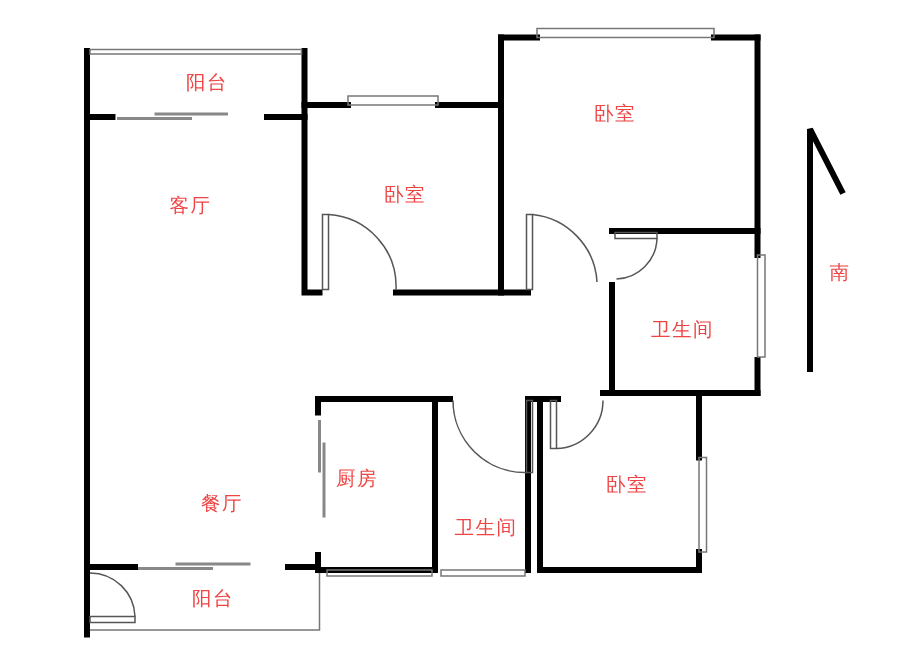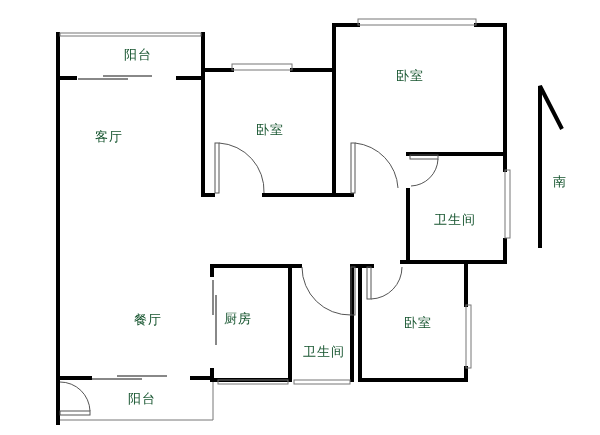--- a/index.html
+++ b/index.html
@@ -1,19 +1,19 @@
 <!DOCTYPE html>
 <html><head>
 <meta charset="utf-8">
 <style>
   html, body { margin: 0; padding: 0; background: #ffffff; }
   body { width: 600px; height: 435px; position: relative; overflow: hidden;
          font-family: "DejaVu Sans", sans-serif; }
   svg { position: absolute; left: 0; top: 0; }
-  .label { position: absolute; font-size: 13px; color: #14532d; white-space: nowrap;
+  .label { position: absolute; font-size: 13px; color: #ef4444; white-space: nowrap;
            transform: translate(-50%, -50%); letter-spacing: 1px; font-family: Liberation Mono, monospace; }
 </style>
 </head>
 <body>
 
 <svg width="600" height="435" viewBox="0 0 600 435">
   <g fill="none" stroke="#000" stroke-width="4" stroke-linecap="square">
 
     <path d="M58 34 V423"></path>
 
@@ -99,22 +99,22 @@
     <rect x="60" y="411" width="30" height="4"></rect>
     <path d="M60 382 A30 30 0 0 1 90 411"></path>
   </g>
 
   <g fill="none" stroke="#000" stroke-width="4">
     <path d="M540 248 V86 L562 129"></path>
   </g>
 </svg>
 
 <div class="label" style="left:138px;top:55px">阳台</div>
-<div class="label" style="left:109px;top:137px">客厅</div>
+<div class="label" style="left:127px;top:137px">客厅</div>
 <div class="label" style="left:270px;top:130px">卧室</div>
 <div class="label" style="left:410px;top:76px">卧室</div>
 <div class="label" style="left:455px;top:220px">卫生间</div>
-<div class="label" style="left:148px;top:320px">餐厅</div>
+<div class="label" style="left:148px;top:336px">餐厅</div>
 <div class="label" style="left:238px;top:319px">厨房</div>
 <div class="label" style="left:324px;top:352px">卫生间</div>
 <div class="label" style="left:418px;top:323px">卧室</div>
 <div class="label" style="left:142px;top:399px">阳台</div>
 <div class="label" style="left:560px;top:182px">南</div>
 
 </body></html>

